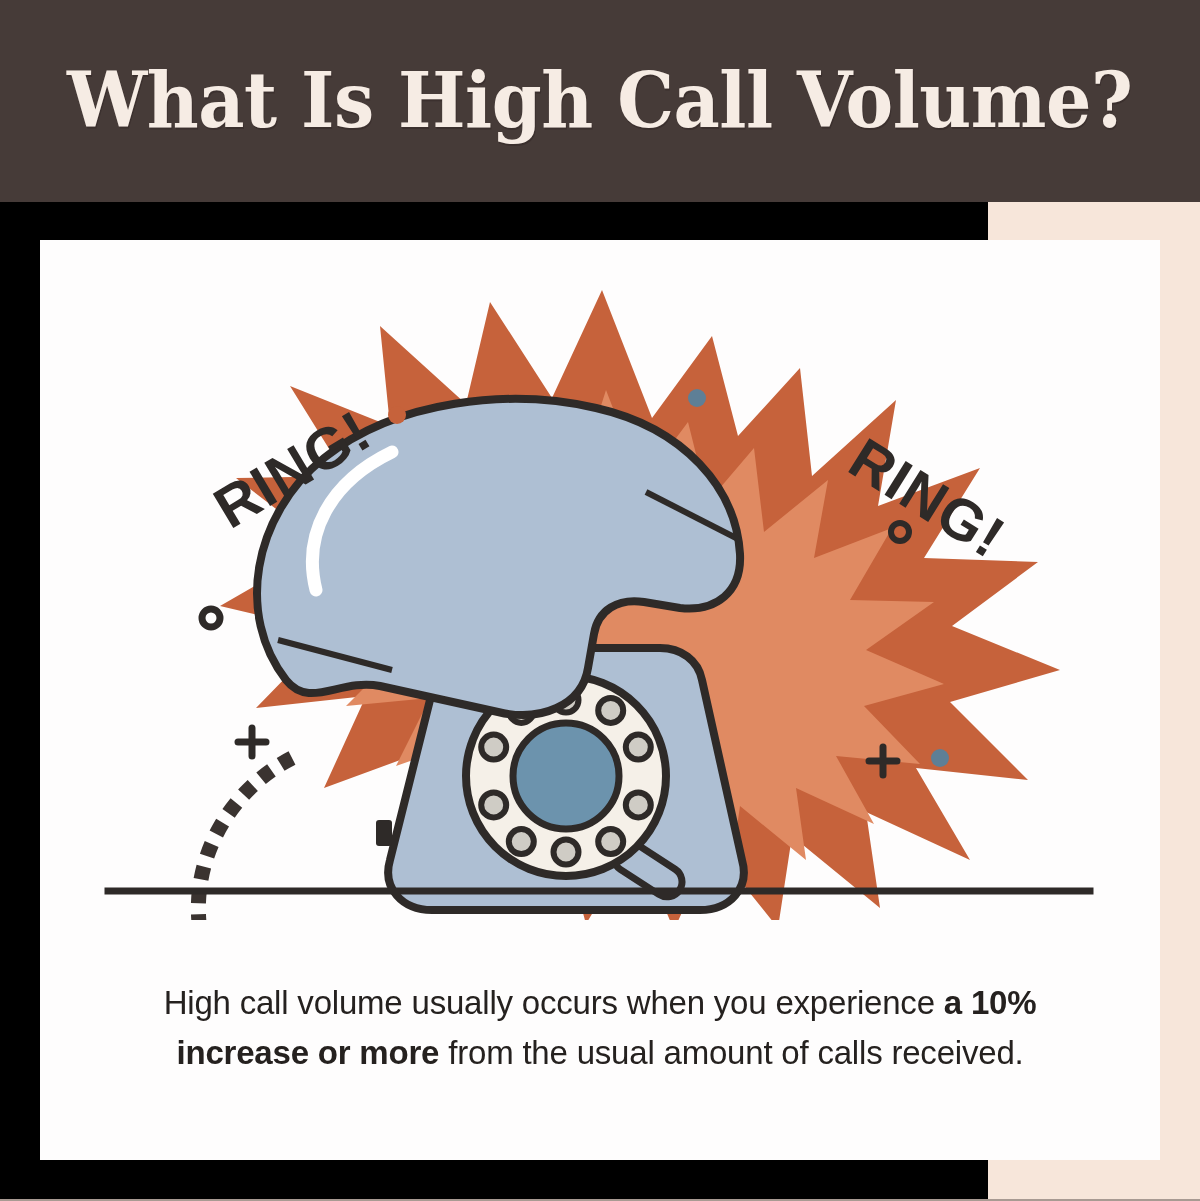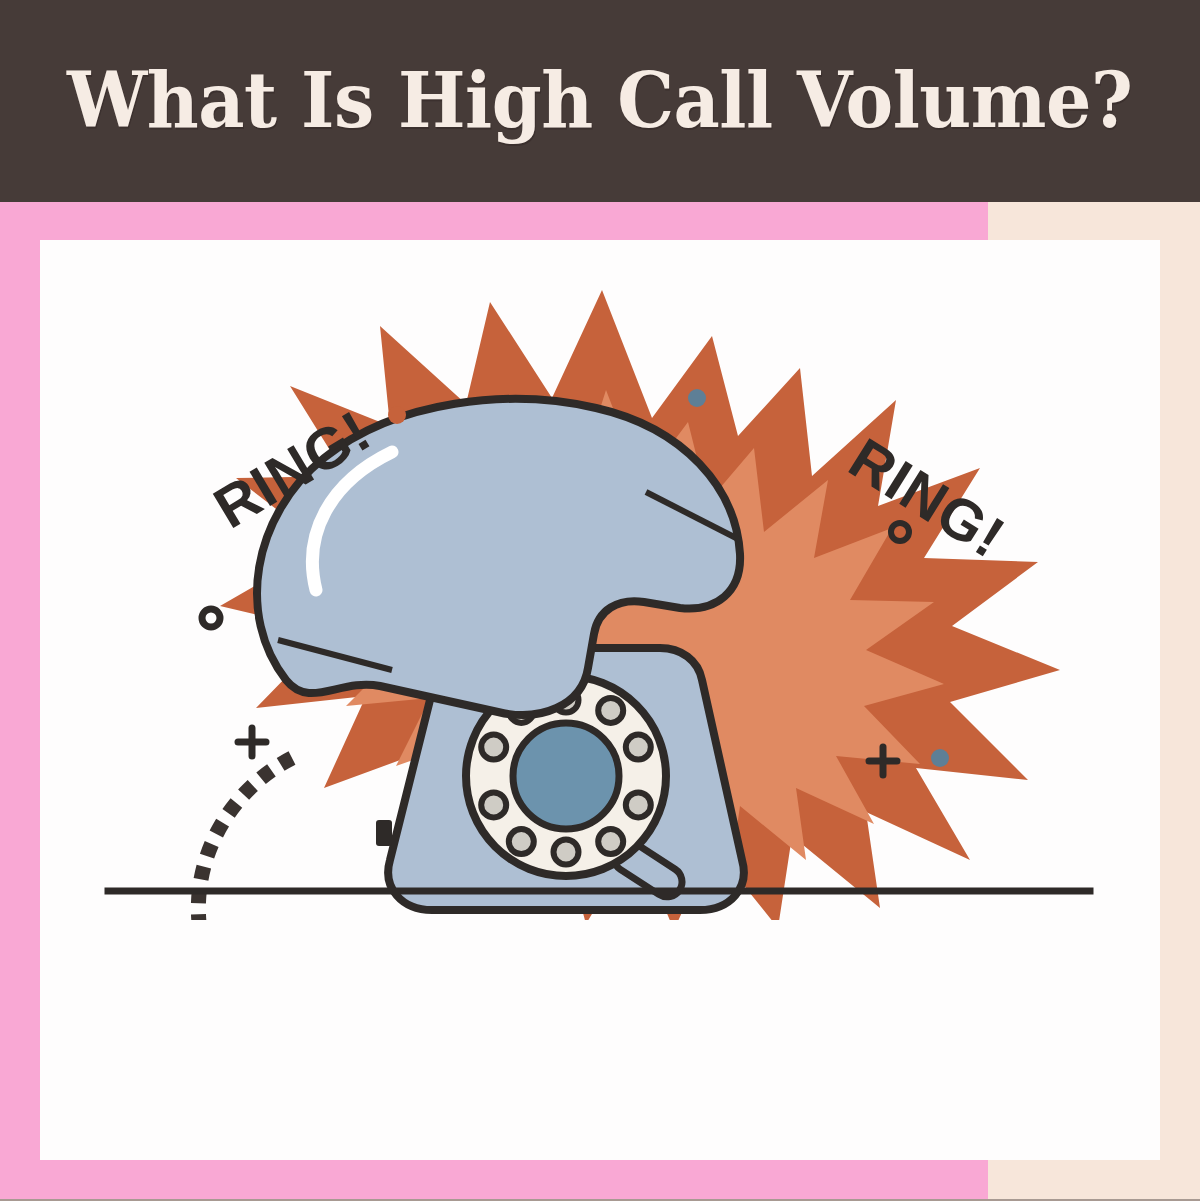--- a/index.html
+++ b/index.html
@@ -11,21 +11,21 @@
     height: 1201px;
     background: #F7E6DA;
     font-family: "Liberation Sans", sans-serif;
     overflow: hidden;
   }
 
   .page {
     position: relative;
     width: 988px;
     height: 1201px;
-    background: #f9a8d4;
+    background: #000000;
     box-sizing: border-box;
   }
 
   
   .header-bar {
     position: absolute;
     left: 0;
     top: 0;
     width: 1200px;
     height: 202px;
@@ -221,18 +221,19 @@
         <g stroke="#2E2A28" stroke-width="7" stroke-linecap="round">
           <line x1="829" y1="521" x2="857" y2="521"></line>
           <line x1="843" y1="507" x2="843" y2="535"></line>
         </g>
         <circle cx="900" cy="518" r="9" fill="#5E7F96"></circle>
 
         <line x1="68" y1="651" x2="1050" y2="651" stroke="#2E2A28" stroke-width="7" stroke-linecap="square"></line>
       </svg>
     </div>
 
+    <p class="caption"><span>High call volume usually occurs when you experience </span><b>a 10%</b><span> </span><b>increase or more</b><span> from the usual amount of calls received.</span></p>
 
   </div>
 
   <div class="bottom-rule"></div>
 
 </div>
 
 </body></html>

